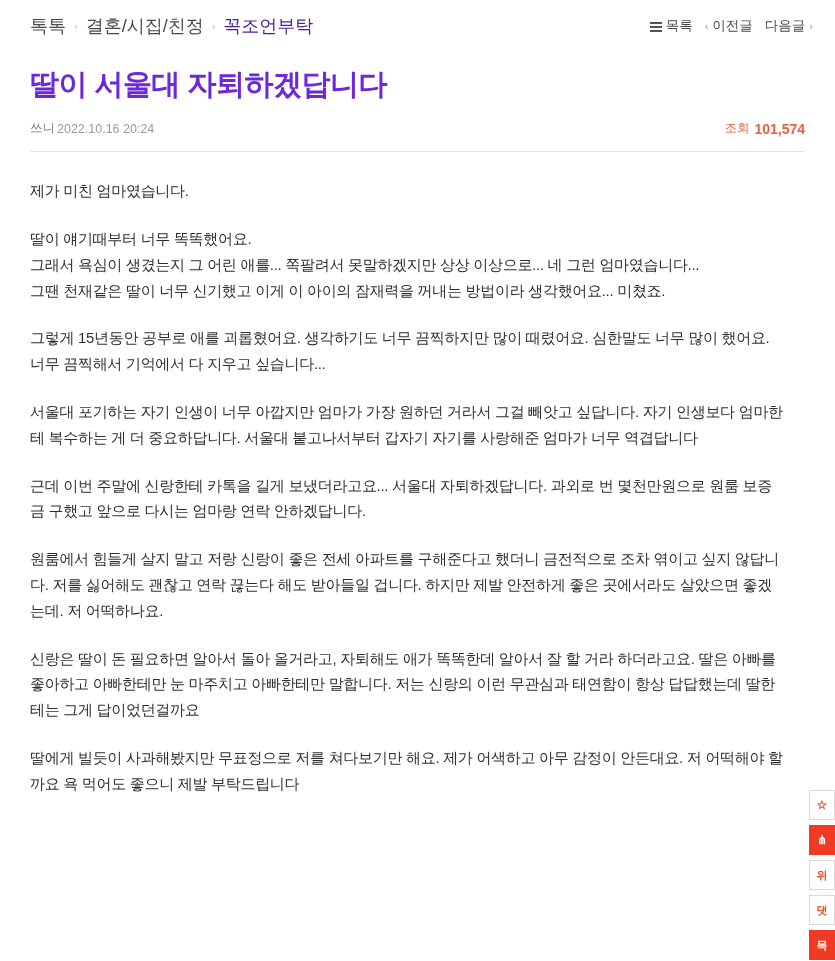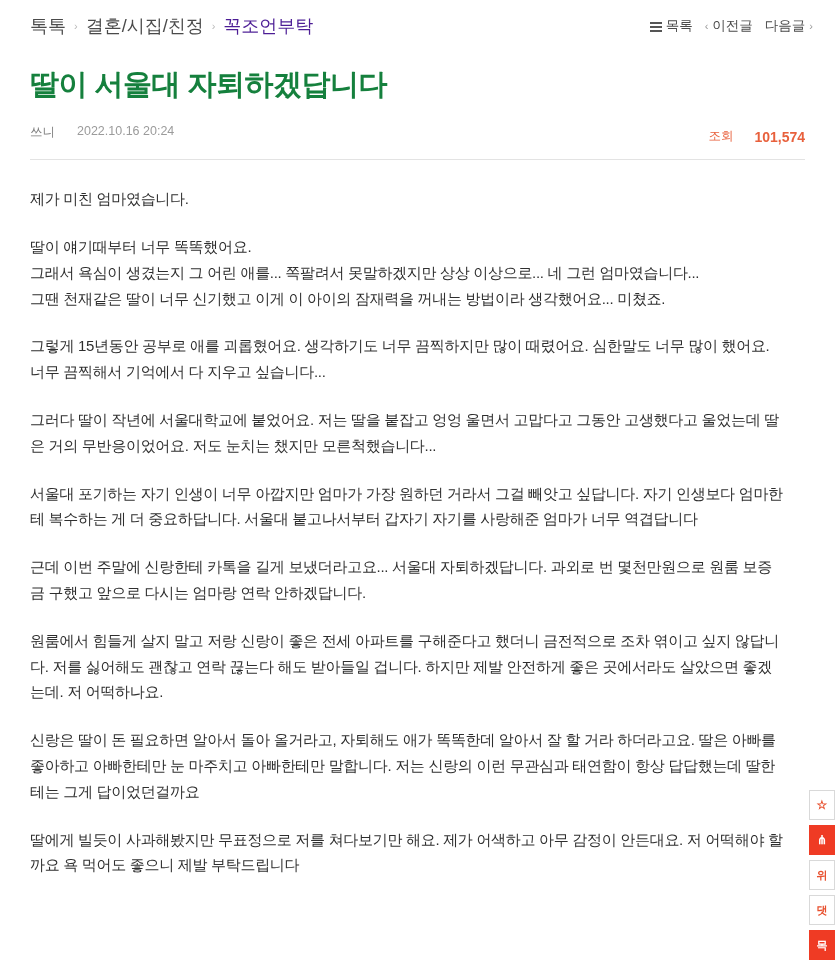--- a/index.html
+++ b/index.html
@@ -67,36 +67,36 @@
   .list-icon i:nth-child(2){ top: 5px; }
   .list-icon i:nth-child(3){ top: 9px; }
   .chev { color: #9a9a9a; font-size: 11px; }
 
   
   .titlewrap { padding: 10px 30px 0 30px; }
   h1.title {
     margin: 6px 0 18px 0;
     font-size: 29px;
     font-weight: bold;
-    color: #15803d;
+    color: #6d28d9;
     letter-spacing: -0.5px;
     line-height: 1.25;
   }
   .metarow {
     display: flex;
     align-items: center;
     justify-content: space-between;
     font-size: 12.5px;
     color: #8a8a8a;
     padding-bottom: 14px;
   }
-  .meta-left { display: flex; gap: 22px; }
+  .meta-left { display: flex; align-items: center; gap: 2px; }
   .author { color: #7d7d7d; }
   .date { color: #9b9b9b; }
-  .meta-right { display: flex; align-items: center; gap: 21px; margin-top: 8px; }
+  .meta-right { display: flex; align-items: center; gap: 5px; }
   .views-label { color: #e8603c; font-size: 12.5px; }
   .views-count { color: #e8603c; font-weight: bold; font-size: 14px; }
 
   .divider {
     height: 1px;
     background: #e3e3e3;
     margin: 0 30px;
   }
 
   
@@ -190,21 +190,20 @@
     </div>
   </div>
   <div class="divider"></div>
 
   <div class="article">
     <p>제가 미친 엄마였습니다.</p>
     <p>딸이 얘기때부터 너무 똑똑했어요.
 그래서 욕심이 생겼는지 그 어린 애를... 쪽팔려서 못말하겠지만 상상 이상으로... 네 그런 엄마였습니다...
 그땐 천재같은 딸이 너무 신기했고 이게 이 아이의 잠재력을 꺼내는 방법이라 생각했어요... 미쳤죠.</p>
     <p>그렇게 15년동안 공부로 애를 괴롭혔어요. 생각하기도 너무 끔찍하지만 많이 때렸어요. 심한말도 너무 많이 했어요. 너무 끔찍해서 기억에서 다 지우고 싶습니다...</p>
-    <p>그러다 딸이 작년에 서울대학교에 붙었어요. 저는 딸을 붙잡고 엉엉 울면서 고맙다고 그동안 고생했다고 울었는데 딸은 거의 무반응이었어요. 저도 눈치는 챘지만 모른척했습니다...</p>
     <p>서울대 포기하는 자기 인생이 너무 아깝지만 엄마가 가장 원하던 거라서 그걸 빼앗고 싶답니다. 자기 인생보다 엄마한테 복수하는 게 더 중요하답니다. 서울대 붙고나서부터 갑자기 자기를 사랑해준 엄마가 너무 역겹답니다</p>
     <p>근데 이번 주말에 신랑한테 카톡을 길게 보냈더라고요... 서울대 자퇴하겠답니다. 과외로 번 몇천만원으로 원룸 보증금 구했고 앞으로 다시는 엄마랑 연락 안하겠답니다.</p>
     <p>원룸에서 힘들게 살지 말고 저랑 신랑이 좋은 전세 아파트를 구해준다고 했더니 금전적으로 조차 엮이고 싶지 않답니다. 저를 싫어해도 괜찮고 연락 끊는다 해도 받아들일 겁니다. 하지만 제발 안전하게 좋은 곳에서라도 살았으면 좋겠는데. 저 어떡하나요.</p>
     <p>신랑은 딸이 돈 필요하면 알아서 돌아 올거라고, 자퇴해도 애가 똑똑한데 알아서 잘 할 거라 하더라고요. 딸은 아빠를 좋아하고 아빠한테만 눈 마주치고 아빠한테만 말합니다. 저는 신랑의 이런 무관심과 태연함이 항상 답답했는데 딸한테는 그게 답이었던걸까요</p>
     <p>딸에게 빌듯이 사과해봤지만 무표정으로 저를 쳐다보기만 해요. 제가 어색하고 아무 감정이 안든대요. 저 어떡해야 할까요 욕 먹어도 좋으니 제발 부탁드립니다</p>
   </div>
 
   <div class="side-rail">
     <div class="rail-btn">
       <span class="glyph">☆</span>

